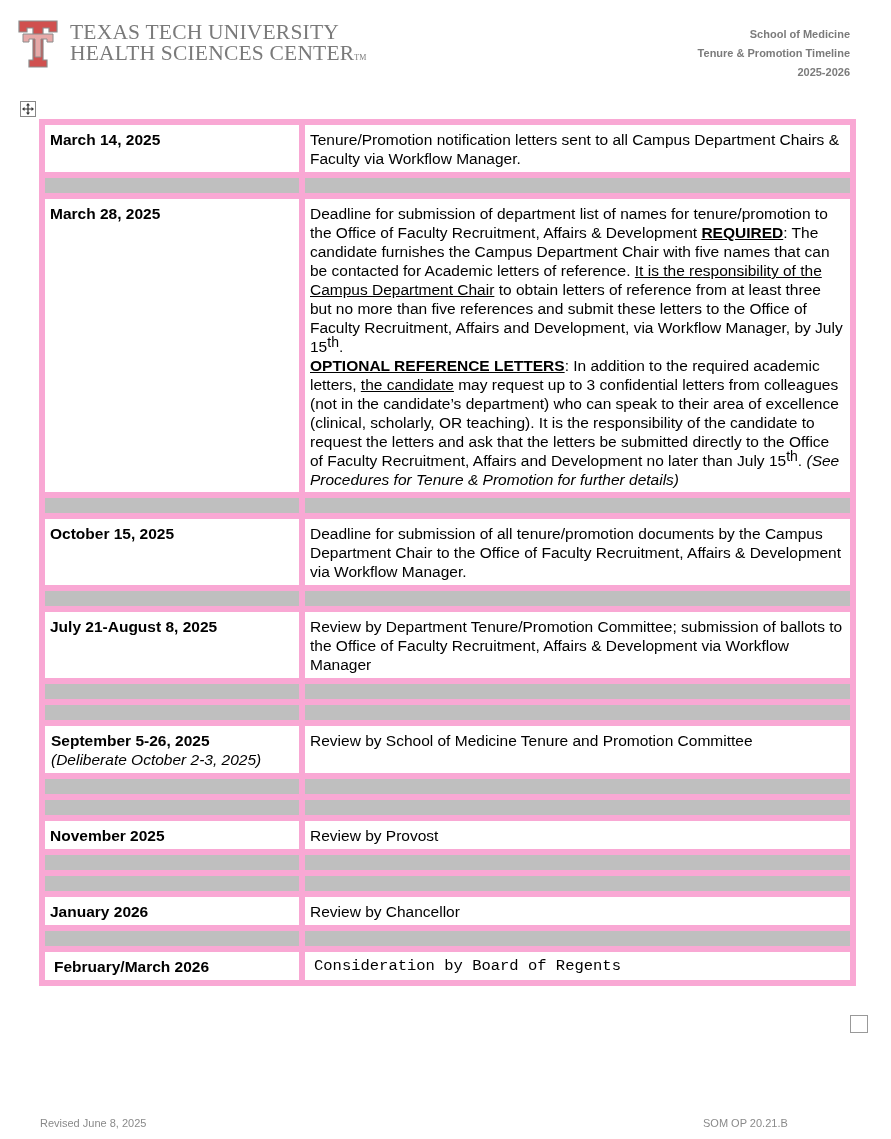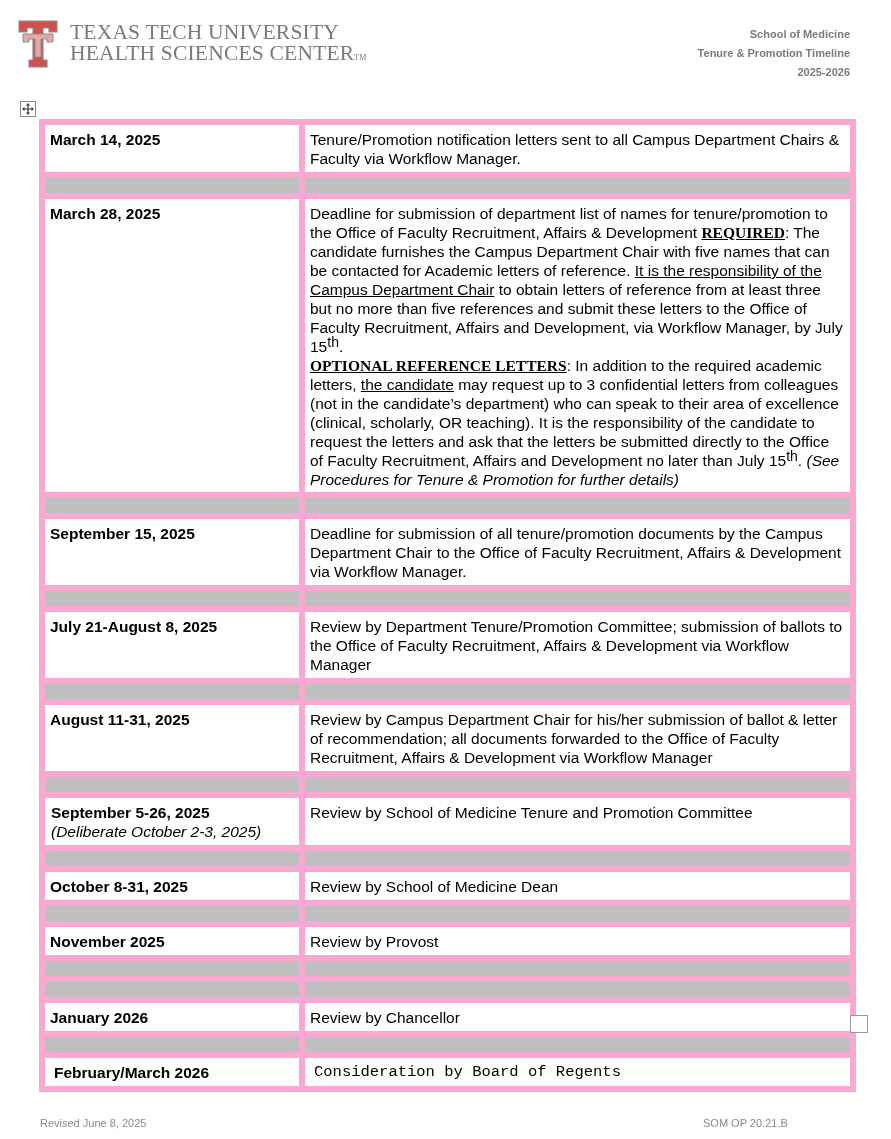--- a/index.html
+++ b/index.html
@@ -20,21 +20,21 @@
 
   table.timeline { position: absolute; left: 39px; top: 119px; width: 811px;
                    border-collapse: collapse; table-layout: fixed; }
   table.timeline td { border: 6px solid #f9a8d4; vertical-align: top; font-size: 15.5px;
                       line-height: 19px; padding: 5px 5px 4px 5px; }
   table.timeline col.c1 { width: 260px; }
   table.timeline col.c2 { width: 551px; }
   td.date { font-weight: bold; }
   tr.spacer td { background: #bfbfbf; height: 15px; padding: 0; }
   .u { text-decoration: underline; }
-  .b { font-weight: bold; font-family: Liberation Serif, serif; }
+  .b { font-weight: bold; }
   .i { font-style: italic; }
   sup { font-size: 14px; line-height: 0; vertical-align: 5px; }
   .note { font-weight: normal; font-style: italic; }
 
   .resize-handle { position: absolute; left: 850px; top: 1015px; width: 18px; height: 18px;
                    border: 1px solid #999; box-sizing: border-box; background: #fff; }
 
   .footer-left { position: absolute; left: 40px; top: 1117px; font-size: 11px; color: #8a8a8a; }
   .footer-right { position: absolute; left: 703px; top: 1117px; font-size: 11px; color: #8a8a8a; }
 </style>
@@ -91,62 +91,54 @@
       <span class="b u">REQUIRED</span><span>: The candidate furnishes the Campus Department Chair with five names that can be contacted for Academic letters of reference.  </span><span class="u">It is the responsibility of the Campus Department Chair</span><span> to obtain letters of reference from at least three but no more than five references and submit these letters to the Office of Faculty Recruitment, Affairs and Development, via Workflow Manager, by July 15</span><sup>th</sup><span>.</span><br>
       <span class="b u">OPTIONAL REFERENCE LETTERS</span><span>:  In addition to the required academic letters, </span><span class="u">the candidate</span><span> may request up to 3 confidential letters from colleagues (not in the candidate’s department) who can speak to their area of excellence (clinical, scholarly, OR teaching).  It is the responsibility of the candidate to request the letters and ask that the letters be submitted directly to the Office of Faculty Recruitment, Affairs and Development no later than July 15</span><sup>th</sup><span>. </span><span class="i">(See Procedures for Tenure &amp; Promotion for further details)</span>
     </td>
   </tr>
   <tr class="spacer">
         <td></td>
         <td></td>
       </tr>
 
   <tr>
-    <td class="date">September 15, 2025</td>
+    <td class="date">October 15, 2025</td>
     <td>Deadline for submission of all tenure/promotion documents by the Campus Department Chair to the Office of Faculty Recruitment, Affairs &amp; Development via Workflow Manager.</td>
   </tr>
   <tr class="spacer">
         <td></td>
         <td></td>
       </tr>
 
   <tr>
     <td class="date">July 21-August 8, 2025</td>
     <td>Review by Department Tenure/Promotion Committee; submission of ballots to the Office of Faculty Recruitment, Affairs &amp; Development via Workflow Manager</td>
   </tr>
   <tr class="spacer">
         <td></td>
         <td></td>
       </tr>
 
-  <tr>
-    <td class="date">August 11-31, 2025</td>
-    <td>Review by Campus Department Chair for his/her submission of ballot &amp; letter of recommendation; all documents forwarded to the Office of Faculty Recruitment, Affairs &amp; Development via Workflow Manager</td>
-  </tr>
   <tr class="spacer">
         <td></td>
         <td></td>
       </tr>
 
   <tr>
     <td class="date" style="padding-left:6px;margin-left:44px;">
       <div>September 5-26, 2025</div>
       <div class="note">(Deliberate October 2-3, 2025)</div>
     </td>
     <td>Review by School of Medicine Tenure and Promotion Committee</td>
   </tr>
   <tr class="spacer">
         <td></td>
         <td></td>
       </tr>
 
-  <tr>
-    <td class="date">October 8-31, 2025</td>
-    <td>Review by School of Medicine Dean</td>
-  </tr>
   <tr class="spacer">
         <td></td>
         <td></td>
       </tr>
 
   <tr>
     <td class="date">November 2025</td>
     <td>Review by Provost</td>
   </tr>
   <tr class="spacer">

